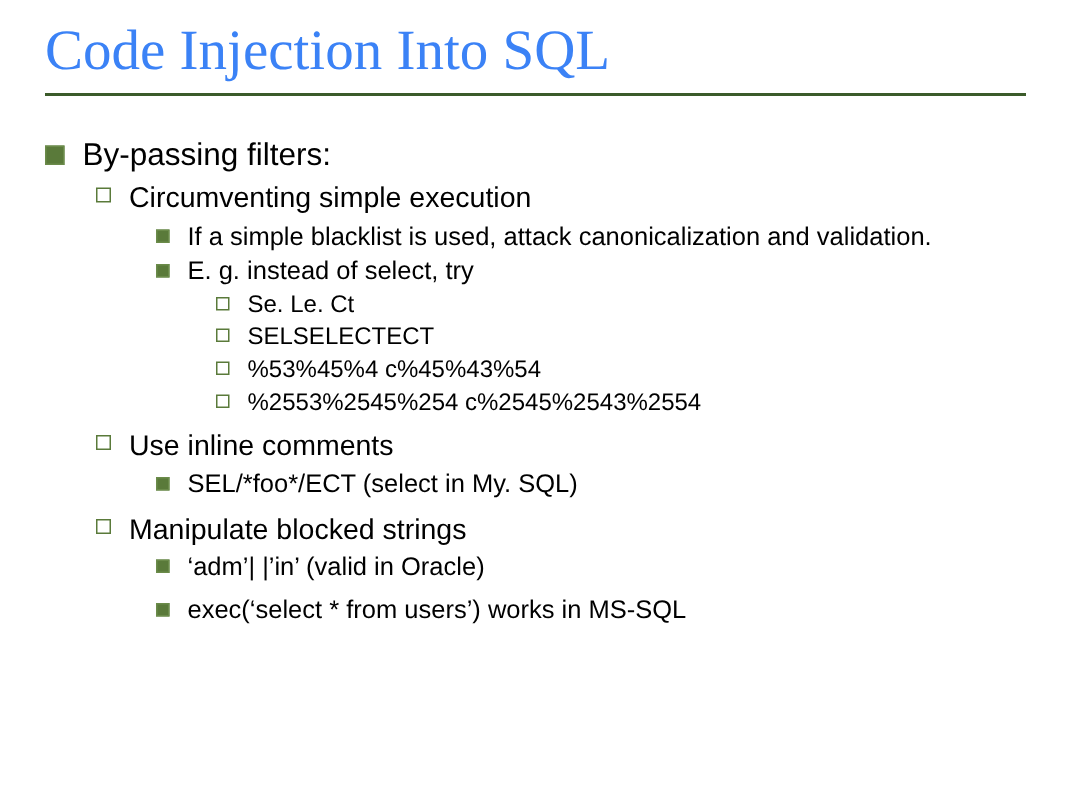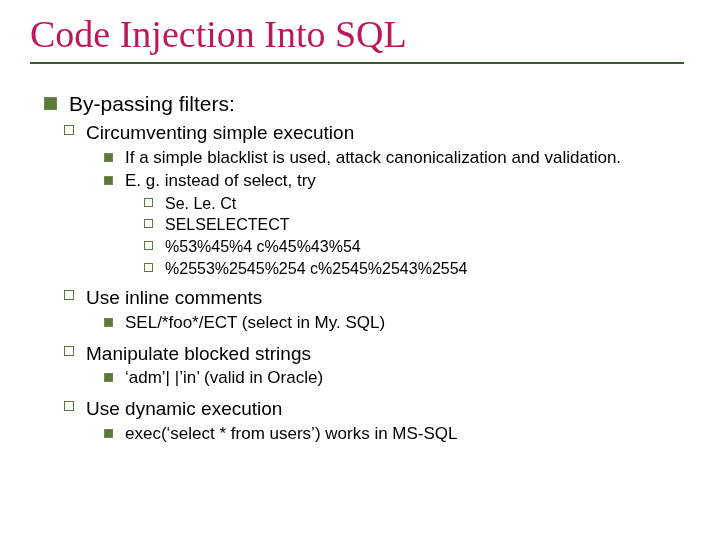--- a/index.html
+++ b/index.html
@@ -12,29 +12,29 @@
     color: #000;
     overflow: hidden;
   }
   .slide {
     box-sizing: border-box;
     padding: 10px 36px 10px 30px;
   }
   .title {
     font-family: Garamond, "Times New Roman", serif;
     font-size: 38px;
-    color: #be185d;
+    color: #3b82f6;
     padding: 2px 0 6px 0;
     border-bottom: 2px solid #3b5b2a;
     margin-bottom: 26px;
     font-weight: normal;
   }
   .lvl1 {
     font-size: 21px;
-    margin-left: 14px;
+    margin-left: 0;
     margin-bottom: 2px;
   }
   .lvl2 {
     font-size: 19px;
     margin-left: 34px;
     margin-bottom: 1px;
   }
   .lvl3 {
     font-size: 17px;
     margin-left: 74px;
@@ -136,22 +136,18 @@
     <span class="bullet-hollow"></span>
     <span class="txt">Manipulate blocked strings</span>
   </div>
   <div class="row lvl3">
     <span class="bullet-sq"></span>
     <span class="txt">‘adm’| |’in’ (valid in Oracle)</span>
   </div>
 
   <div class="gap"></div>
 
-  <div class="row lvl2">
-    <span class="bullet-hollow"></span>
-    <span class="txt">Use dynamic execution</span>
-  </div>
   <div class="row lvl3">
     <span class="bullet-sq"></span>
     <span class="txt">exec(‘select * from users’) works in MS-SQL</span>
   </div>
 
 </div>
 
 </body></html>

